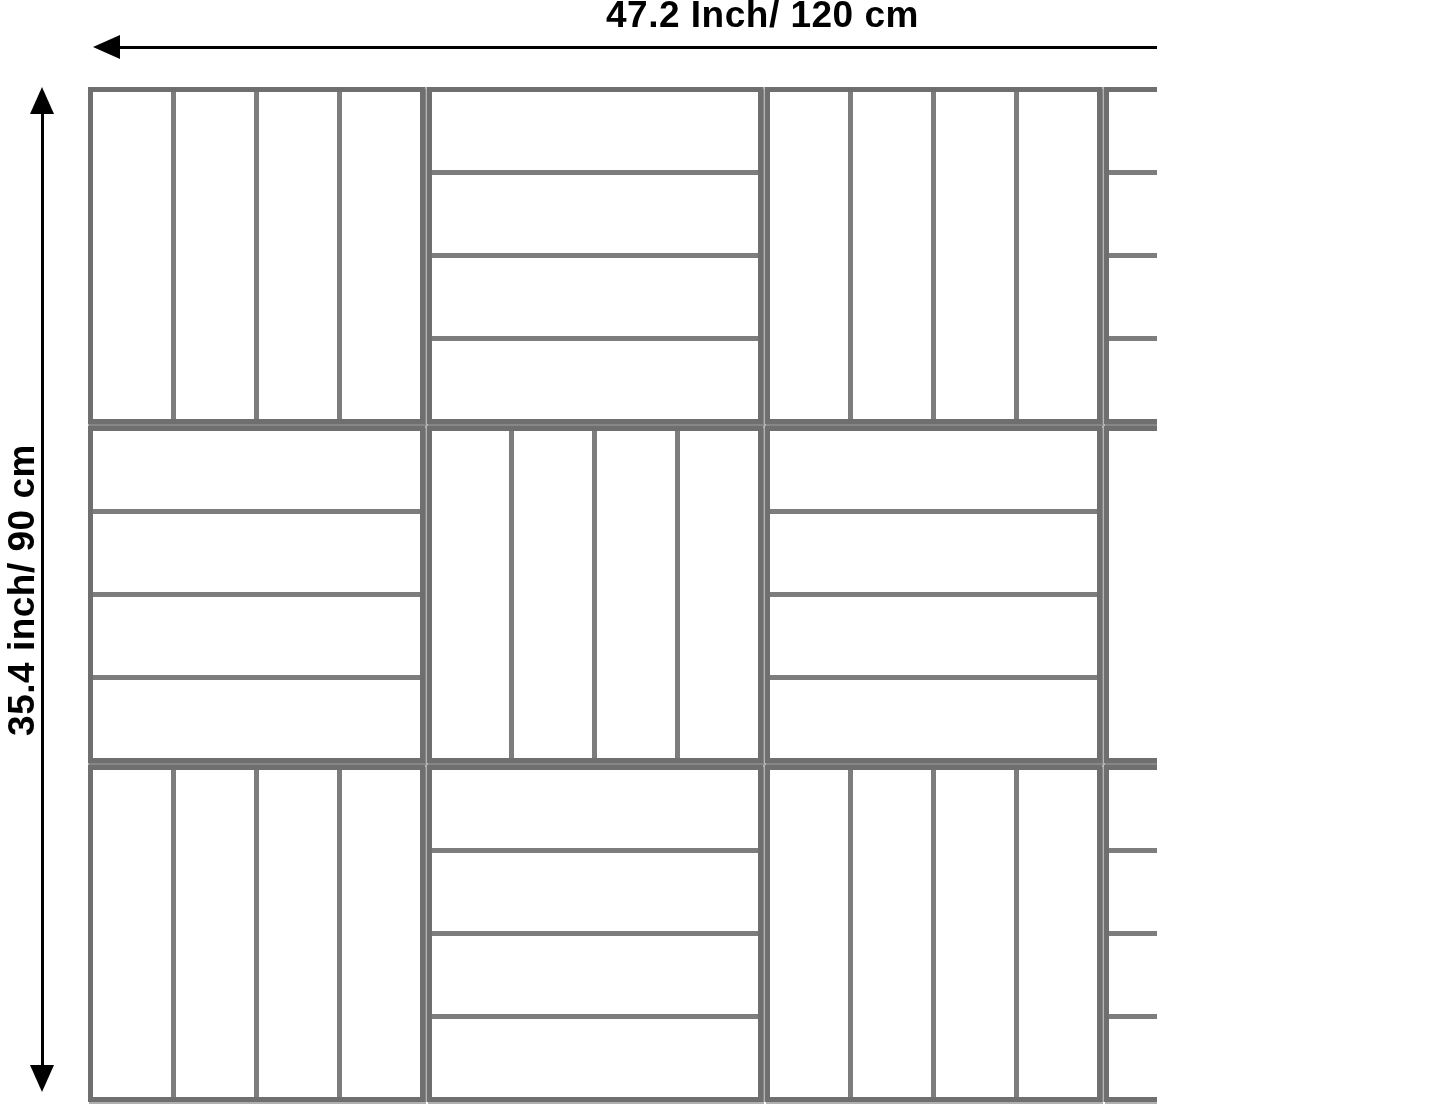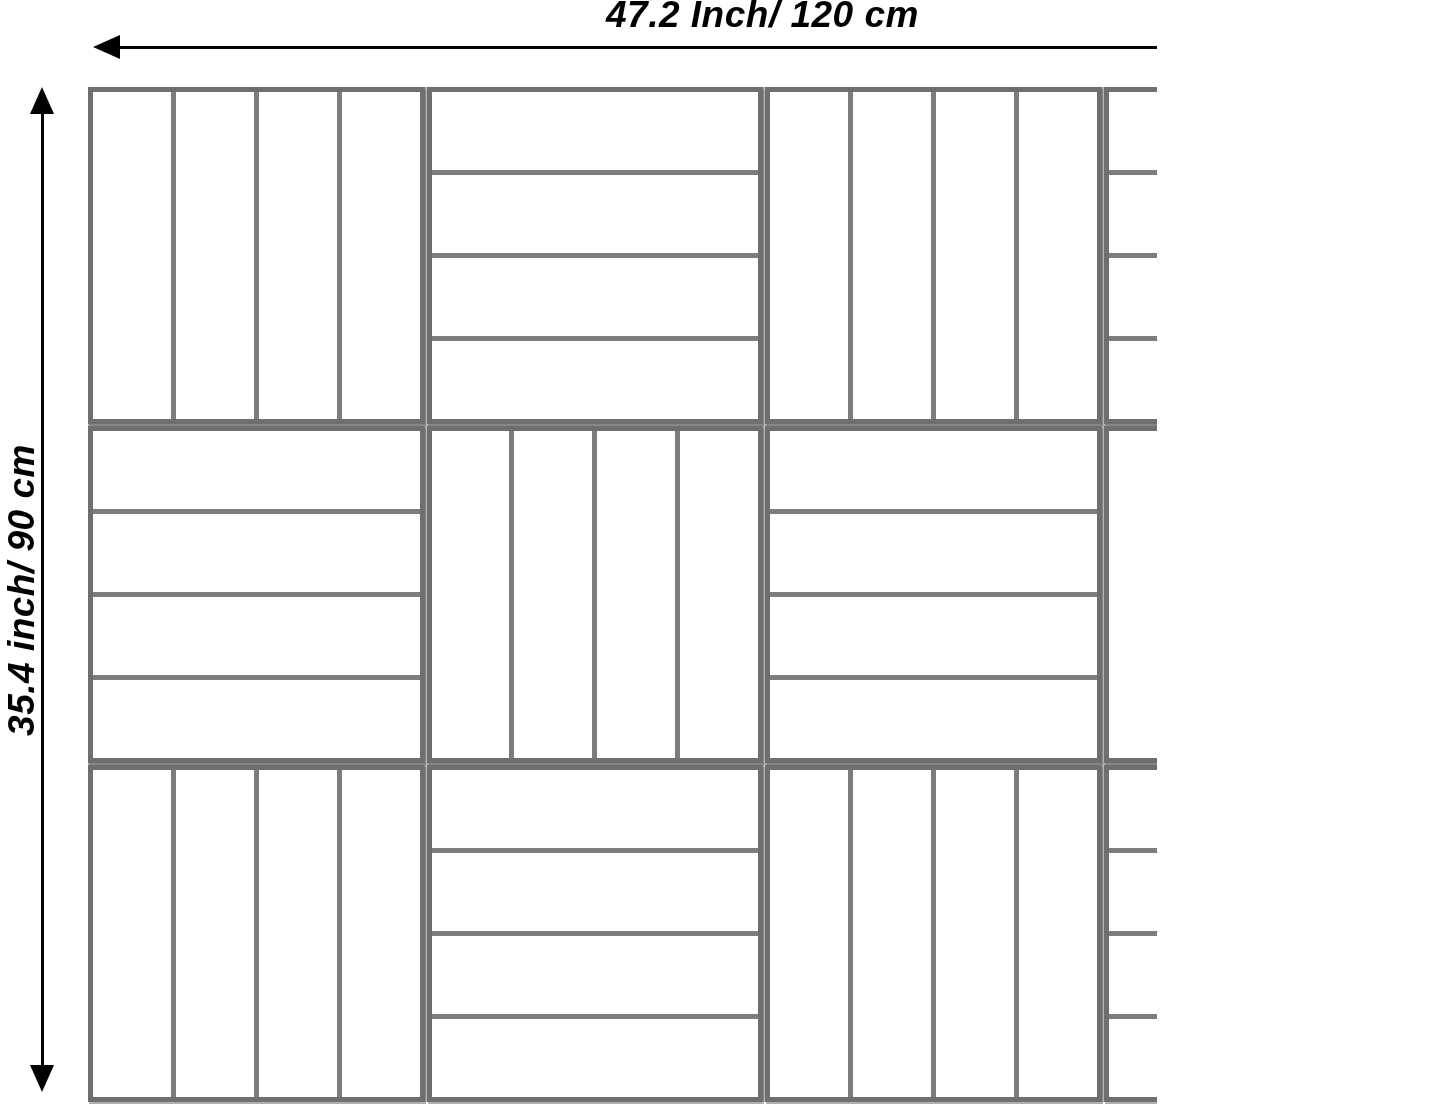--- a/index.html
+++ b/index.html
@@ -9,21 +9,20 @@
     width: 1445px;
     height: 1109px;
     font-family: "Liberation Sans", sans-serif;
   }
   .canvas {
     position: relative;
     width: 1157px;
     height: 1109px;
     overflow: hidden;
     background: var(--page-bg, #ffffff);
-    font-style: italic;
   }
 
   
   .top-label {
     position: absolute;
     left: 93px;
     top: -6px;
     width: 1339px;
     text-align: center;
     font-size: 37px;

